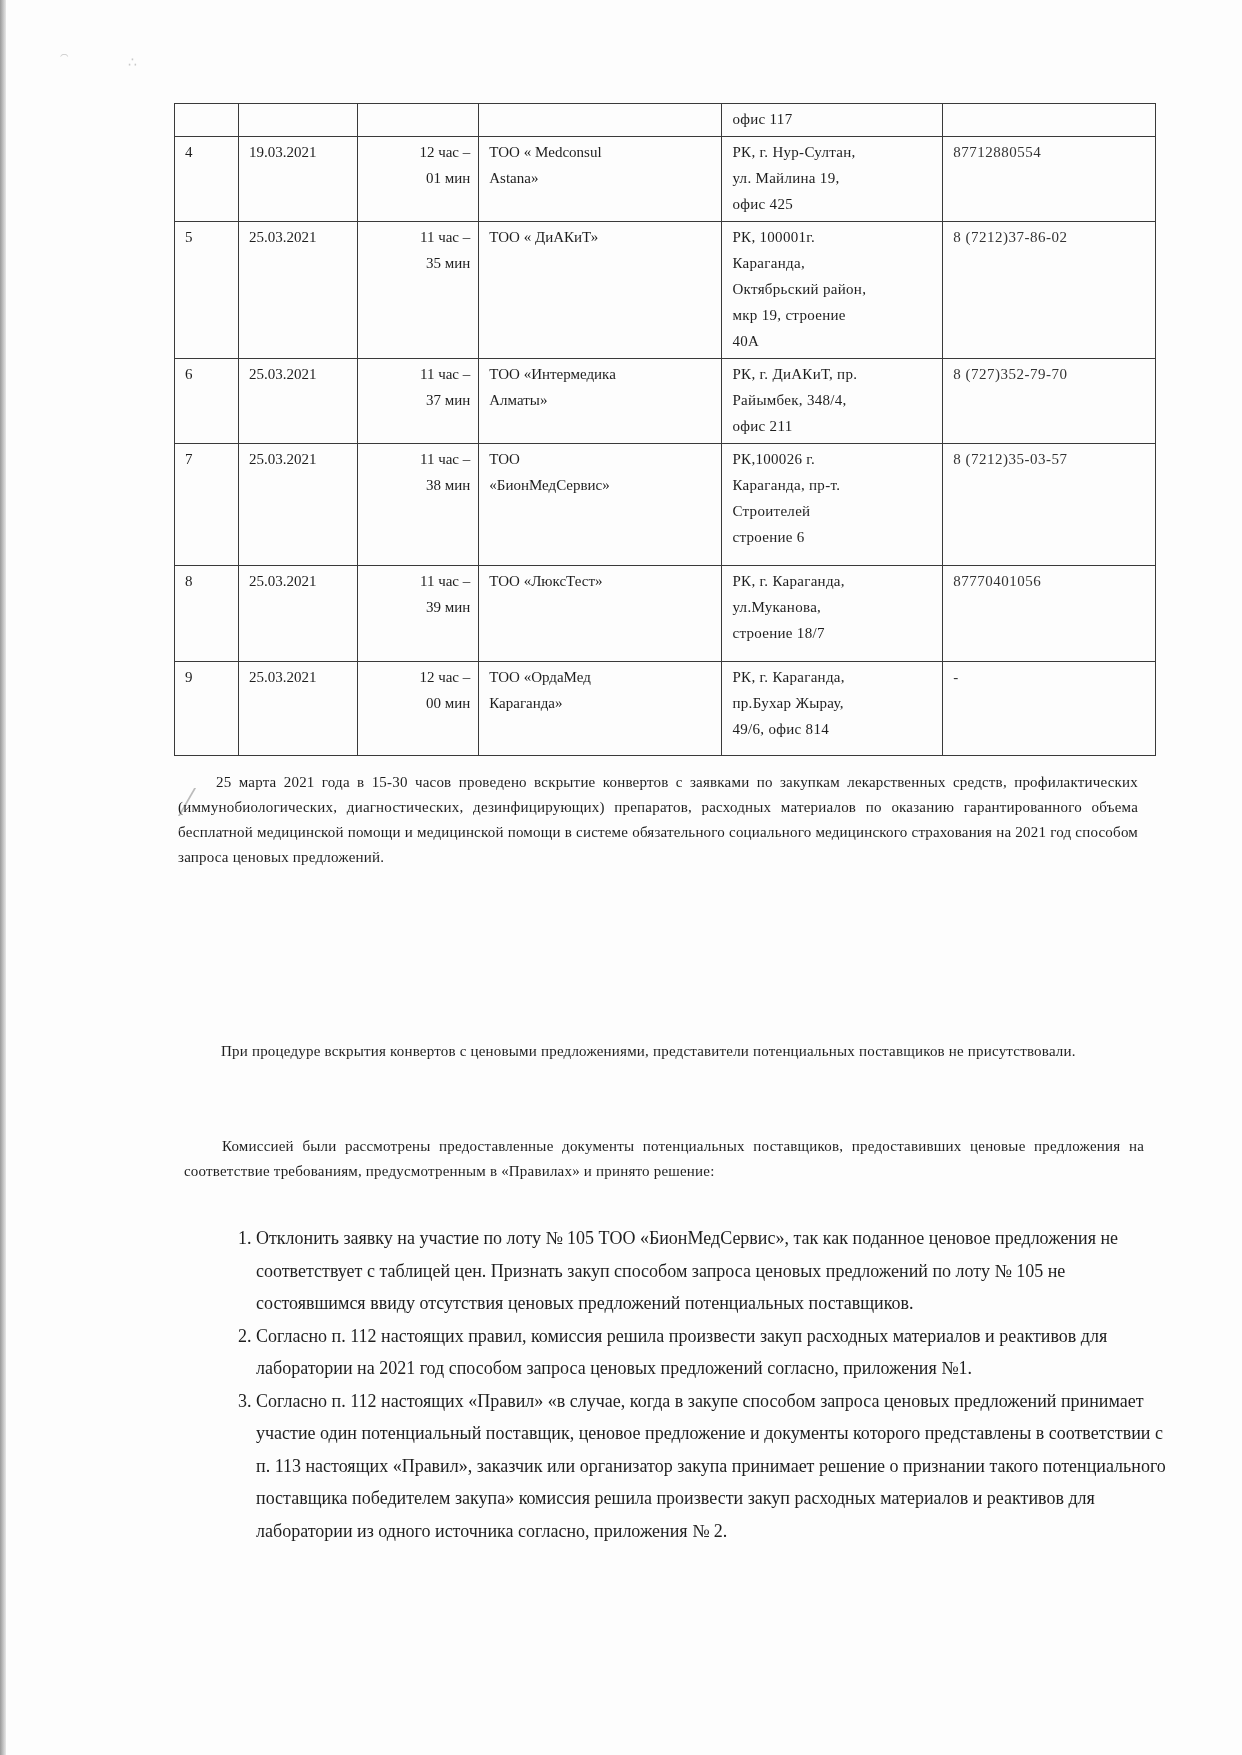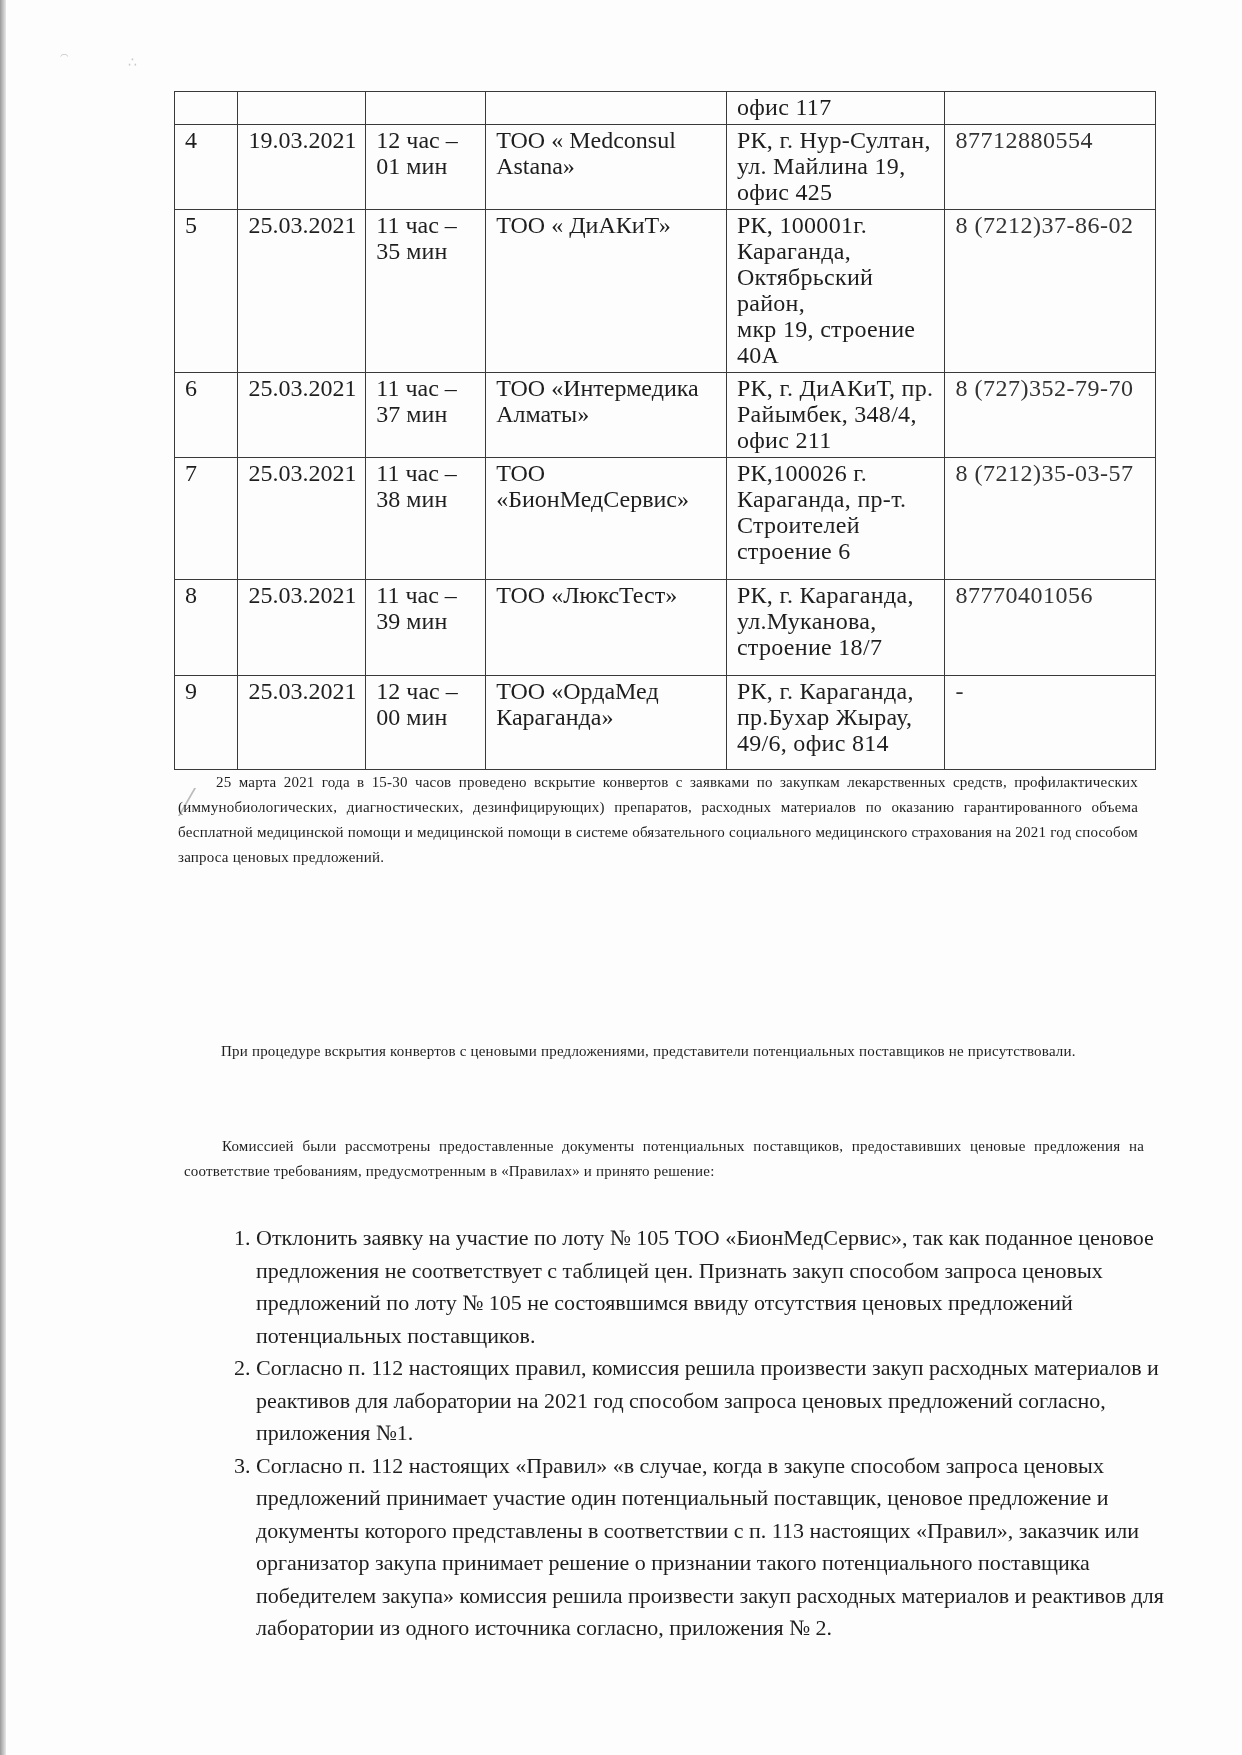--- a/index.html
+++ b/index.html
@@ -3,37 +3,37 @@
 <meta charset="utf-8">
 <style>
   html, body { margin: 0; padding: 0; }
   body {
     width: 1242px; height: 1755px; background: #fdfdfd; position: relative; overflow: hidden;
     font-family: "Liberation Serif", "DejaVu Serif", serif; color: #1e1e1e;
   }
   .left-edge { position: absolute; left: 0; top: 0; width: 6px; height: 1755px; background: linear-gradient(90deg,#9a9a9a,#e8e8e8); }
   .scan-mark { position: absolute; color: #c8c8c8; font-size: 14px; }
   table.proto {
-    position: absolute; left: 174px; top: 91px; width: 982px; border-collapse: collapse;
-    font-size: 24px; line-height: 26px;
+    position: absolute; left: 174px; top: 103px; width: 982px; border-collapse: collapse;
+    font-size: 15px; line-height: 26px;
   }
   table.proto td { border: 1.3px solid #3a3a3a; vertical-align: top; padding: 2px 8px 4px 10px; }
-  td.c-num { width: 44px; } td.c-date { width: 98px; margin-top: 40px; } td.c-time { width: 100px; }
+  td.c-num { width: 44px; } td.c-date { width: 98px; margin-top: 40px; } td.c-time { width: 100px; text-align: right; }
   td.c-org { width: 220px; } td.c-addr { width: 198px; } td.c-phone { width: 190px; }
   td.c-phone { font-family: "Liberation Serif", serif; letter-spacing: 0.5px; color: #333; }
   td.c-addr { font-family: "Liberation Serif", serif; letter-spacing: 0.3px; }
   .cell-line { display: block; }
   .para {
     position: absolute; left: 178px; width: 960px; font-size: 15px; line-height: 25px;
     text-align: justify; text-align-last: left; letter-spacing: 0.2px;
   }
   .para.indent { text-indent: 38px; }
   ol.decisions {
     position: absolute; left: 218px; top: 1222px; width: 920px; margin: 0; padding: 0 0 0 38px;
-    font-size: 22px; line-height: 32.5px;
+    font-size: 18px; line-height: 32.5px;
   }
   ol.decisions li { padding-left: 0; }
   .stroke { position: absolute; left: 186px; top: 788px; width: 12px; height: 28px; border-left: 2px solid #bbb; transform: skewX(-30deg); }
 </style>
 </head>
 <body>
 
 <div class="left-edge"></div>
 <div class="scan-mark" style="left:60px;top:50px;">⁀</div>
 <div class="scan-mark" style="left:128px;top:54px;">∴</div>

